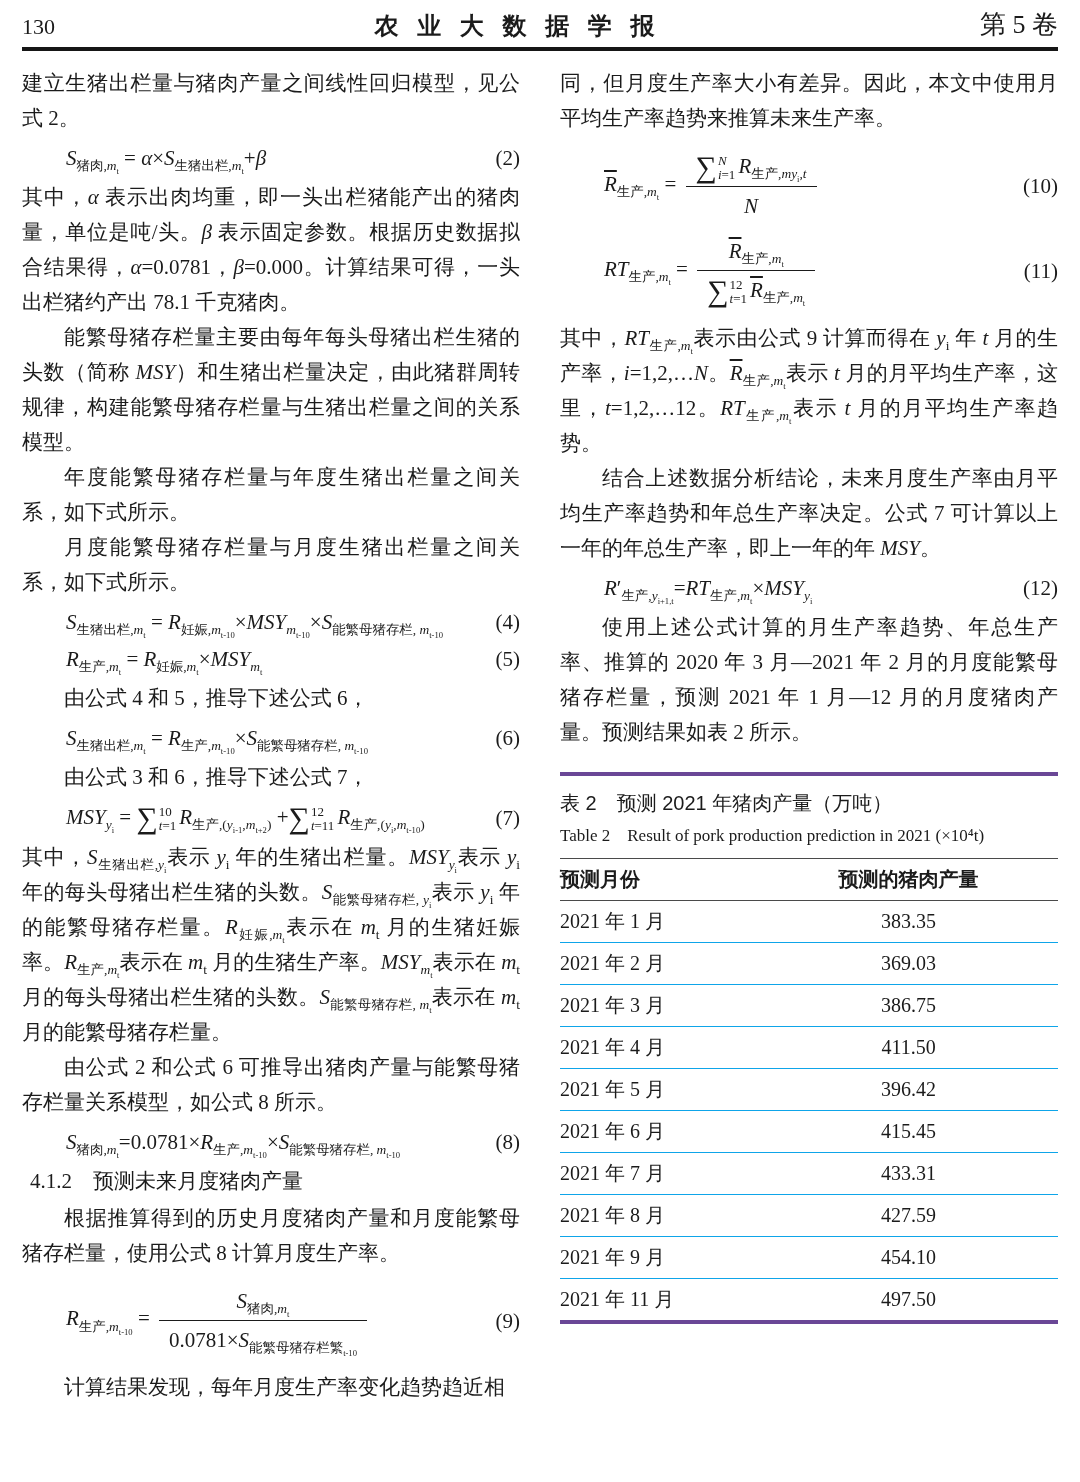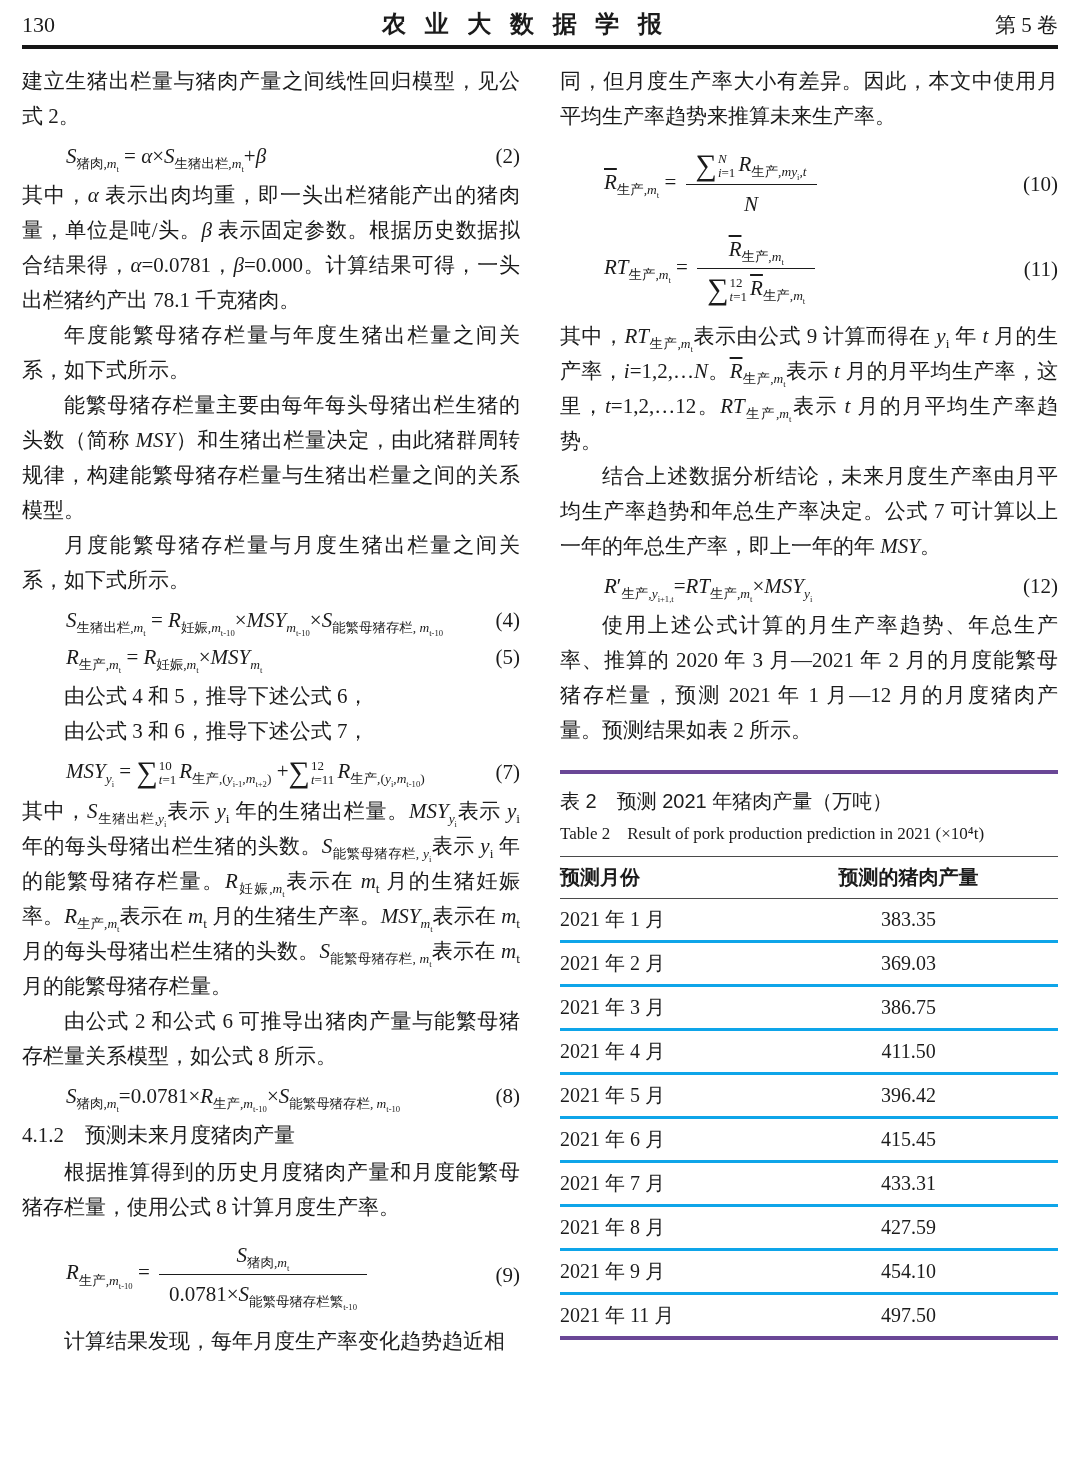--- a/index.html
+++ b/index.html
@@ -17,27 +17,27 @@
   .runhead{
     display:flex;align-items:flex-end;justify-content:space-between;
     border-bottom:4px solid #161616;
     padding-bottom:9px;
   }
   .runhead .pno{font-size:22px;line-height:1;}
   .runhead .journal{
     font-family:"Liberation Sans","DejaVu Sans",sans-serif;
     font-size:24px;line-height:1;letter-spacing:6px;font-weight:700;
   }
-  .runhead .vol{font-size:21px;line-height:1;}
+  .runhead .vol{font-size:26px;line-height:1;}
   
   .cols{display:flex;gap:40px;margin-top:15px;}
   .col{width:498px;box-sizing:border-box;}
   p{margin:0;font-size:21px;line-height:35px;text-align:justify;}
   p.ind{text-indent:2em;}
-  .subhead{font-size:21px;line-height:35px;margin:2px 0;}
+  .subhead{font-size:21px;line-height:35px;margin:2px 8px;}
   
   .eq{
     display:flex;align-items:center;justify-content:space-between;
     font-size:21px;line-height:30px;margin:7px 0;
   }
   .eq .eq-body{padding-left:44px;}
   .eq .eq-num{font-style:normal;font-size:21px;}
   .eq.tall{margin:15px 0;}
   sub{font-size:0.64em;line-height:0;}
   .ovl{text-decoration:overline;}
@@ -64,21 +64,21 @@
     border-bottom:4px solid #6a4796;
     font-size:20px;
   }
   table.ptable th{
     font-family:Liberation Mono, monospace;
     font-weight:bold;font-size:20px;
     border-bottom:1.5px solid #4a4a4a;
     padding:7px 0;
   }
   table.ptable td{
-    border-bottom:3px solid #0ea5e9;
+    border-bottom:1px solid #0ea5e9;
     padding:7px 0;
   }
   table.ptable tbody tr:last-child td{border-bottom:none;}
   .c-month{width:40%;text-align:left;}
   .c-value{width:60%;text-align:center;}
 </style>
 </head>
 <body>
 
 <div class="page">
@@ -93,38 +93,42 @@
 
     <div class="col">
       <p>建立生猪出栏量与猪肉产量之间线性回归模型，见公式 2。</p>
 
       <div class="eq">
         <span class="eq-body"><i>S</i><sub>猪肉,<i>m</i><sub>t</sub></sub> = <i>α</i>×<i>S</i><sub>生猪出栏,<i>m</i><sub>t</sub></sub>+<i>β</i></span>
         <span class="eq-num">(2)</span>
       </div>
 
       <p>其中，<i>α</i> 表示出肉均重，即一头出栏猪能产出的猪肉量，单位是吨/头。<i>β</i> 表示固定参数。根据历史数据拟合结果得，<i>α</i>=0.0781，<i>β</i>=0.000。计算结果可得，一头出栏猪约产出 78.1 千克猪肉。</p>
+      <p class="ind">能繁母猪存栏量主要由每年每头母猪出栏生猪的头数（简称 <i>MSY</i>）和生猪出栏量决定，由此猪群周转规律，构建能繁母猪存栏量与生猪出栏量之间的关系模型。</p>
       <p class="ind">年度能繁母猪存栏量与年度生猪出栏量之间关系，如下式所示。</p>
-      <p class="ind">能繁母猪存栏量主要由每年每头母猪出栏生猪的头数（简称 <i>MSY</i>）和生猪出栏量决定，由此猪群周转规律，构建能繁母猪存栏量与生猪出栏量之间的关系模型。</p>
 
 
       <p class="ind">月度能繁母猪存栏量与月度生猪出栏量之间关系，如下式所示。</p>
 
       <div class="eq">
         <span class="eq-body"><i>S</i><sub>生猪出栏,<i>m</i><sub>t</sub></sub> = <i>R</i><sub>妊娠,<i>m</i><sub>t-10</sub></sub>×<i>MSY</i><sub><i>m</i><sub>t-10</sub></sub>×<i>S</i><sub>能繁母猪存栏, <i>m</i><sub>t-10</sub></sub></span>
         <span class="eq-num">(4)</span>
       </div>
 
       <div class="eq">
         <span class="eq-body"><i>R</i><sub>生产,<i>m</i><sub>t</sub></sub> = <i>R</i><sub>妊娠,<i>m</i><sub>t</sub></sub>×<i>MSY</i><sub><i>m</i><sub>t</sub></sub></span>
         <span class="eq-num">(5)</span>
       </div>
 
       <p class="ind">由公式 4 和 5，推导下述公式 6，</p>
 
+      <div class="eq">
+        <span class="eq-body"><i>S</i><sub>生猪出栏,<i>m</i><sub>t</sub></sub> = <i>R</i><sub>生产,<i>m</i><sub>t-10</sub></sub>×<i>S</i><sub>能繁母猪存栏, <i>m</i><sub>t-10</sub></sub></span>
+        <span class="eq-num">(6)</span>
+      </div>
 
       <p class="ind">由公式 3 和 6，推导下述公式 7，</p>
 
       <div class="eq">
         <span class="eq-body"><i>MSY</i><sub><i>y</i><sub>i</sub></sub> = <span class="sum">∑</span><span class="lims"><span>10</span><span><i>t</i>=1</span></span><i>R</i><sub>生产,(<i>y</i><sub>i-1</sub>,<i>m</i><sub>t+2</sub>)</sub> +<span class="sum">∑</span><span class="lims"><span>12</span><span><i>t</i>=11</span></span><i>R</i><sub>生产,(<i>y</i><sub>i</sub>,<i>m</i><sub>t-10</sub>)</sub></span>
         <span class="eq-num">(7)</span>
       </div>
 
       <p>其中，<i>S</i><sub>生猪出栏,<i>y</i><sub>i</sub></sub>表示 <i>y</i><sub>i</sub> 年的生猪出栏量。<i>MSY</i><sub><i>y</i><sub>i</sub></sub>表示 <i>y</i><sub>i</sub> 年的每头母猪出栏生猪的头数。<i>S</i><sub>能繁母猪存栏, <i>y</i><sub>i</sub></sub>表示 <i>y</i><sub>i</sub> 年的能繁母猪存栏量。<i>R</i><sub>妊娠,<i>m</i><sub>t</sub></sub>表示在 <i>m</i><sub>t</sub> 月的生猪妊娠率。<i>R</i><sub>生产,<i>m</i><sub>t</sub></sub>表示在 <i>m</i><sub>t</sub> 月的生猪生产率。<i>MSY</i><sub><i>m</i><sub>t</sub></sub>表示在 <i>m</i><sub>t</sub> 月的每头母猪出栏生猪的头数。<i>S</i><sub>能繁母猪存栏, <i>m</i><sub>t</sub></sub>表示在 <i>m</i><sub>t</sub> 月的能繁母猪存栏量。</p>
       <p class="ind">由公式 2 和公式 6 可推导出猪肉产量与能繁母猪存栏量关系模型，如公式 8 所示。</p>

